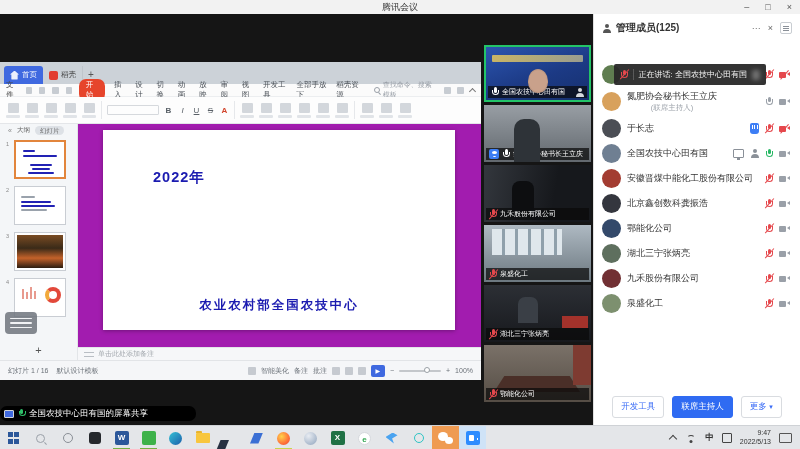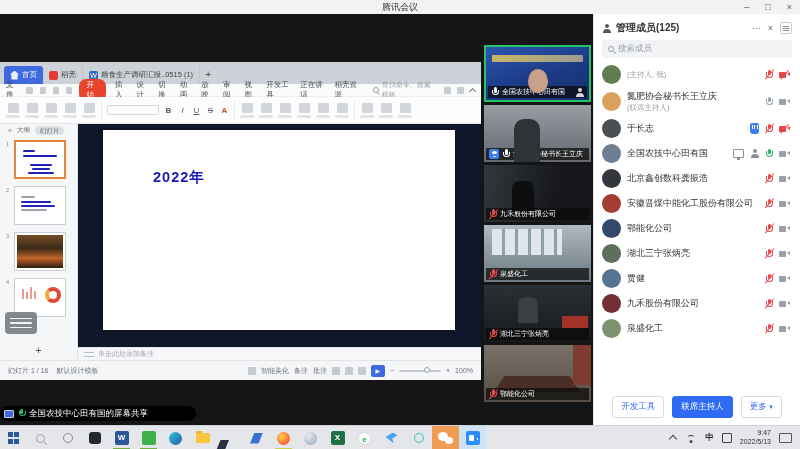--- a/index.html
+++ b/index.html
@@ -60,21 +60,21 @@
   .thumb.sel { border:2px solid #e2853c; }
   .tl { position:absolute; background:#2222b4; height:2px; border-radius:1px; }
   .tg { position:absolute; background:#9aa2ac; height:1.5px; border-radius:1px; }
   .t3img { position:absolute; inset:2px; background:linear-gradient(180deg,#7a4b23 0%,#3a2a18 40%,#c4622a 70%,#2c1d10 100%); }
   .t4ring { position:absolute; right:4px; top:8px; width:16px; height:16px; border:4px solid #e2483a; border-radius:50%; border-left-color:#f2a93b; }
   .t4bar { position:absolute; background:#e89a8e; width:2px; }
   .lp-widget { position:absolute; left:5px; bottom:26px; width:32px; height:22px; background:rgba(110,116,124,.85); border-radius:4px; display:flex; flex-direction:column; justify-content:center; gap:3px; padding:0 5px; }
   .lp-widget i { display:block; height:1.5px; background:#f2f3f5; border-radius:1px; }
   .lp-plus { position:absolute; bottom:4px; left:0; right:0; text-align:center; font-size:11px; color:#555; }
 
-  .stage { flex:1; background:#0f172a; position:relative; }
+  .stage { flex:1; background:#a21caf; position:relative; }
   .slide { position:absolute; left:25px; top:6px; width:352px; height:200px; background:#fff; box-shadow:0 1px 4px rgba(0,0,0,.3); }
   .sl1 { position:absolute; left:50px; top:38px; font-size:14.5px; font-weight:bold; color:#1b1bb0; letter-spacing:1px; }
   .sl2 { position:absolute; left:50px; top:62px; font-size:16px; font-weight:bold; color:#1b1bb0; letter-spacing:1px; }
   .sl3 { position:absolute; left:0; right:0; top:132px; text-align:center; font-size:10.5px; font-weight:bold; color:#1b1bb0; font-family:"DejaVu Serif", serif; }
   .sl4 { position:absolute; left:0; right:0; top:150px; text-align:center; font-size:10.5px; color:#1b1bb0; font-family:"DejaVu Serif", serif; }
   .sl5 { position:absolute; left:0; right:0; top:167px; text-align:center; font-size:12.5px; font-weight:bold; color:#1b1bb0; font-family:"DejaVu Serif", serif; letter-spacing:2px; }
   .notes { position:absolute; left:0; bottom:0; width:100%; height:13px; background:#f6f7f9; border-top:1px solid #e3e5e8; display:flex; align-items:center; gap:4px; padding-left:6px; font-size:7px; color:#a3a8ae; }
   .nhandle { width:10px; height:5px; border-top:1px solid #b9bec4; border-bottom:1px solid #b9bec4; }
 
   .wps-status { position:absolute; left:0; bottom:0; width:100%; height:20px; background:#f5f6f8; border-top:1px solid #e2e4e7; display:flex; align-items:center; font-size:7px; color:#6b7178; padding:0 8px; gap:8px; }
@@ -152,21 +152,21 @@
   .p-side-btn { width:12px; height:12px; border:1px solid #c9cdd2; border-radius:2px; display:flex; align-items:center; justify-content:center; }
   .p-side-btn i { display:block; width:6px; height:1px; background:#8a9098; box-shadow:0 2px 0 #8a9098, 0 -2px 0 #8a9098; }
   .p-search { position:absolute; left:8px; right:8px; top:26px; height:18px; background:#f2f3f5; border-radius:3px; display:flex; align-items:center; gap:4px; padding:0 6px; font-size:8.5px; color:#9aa0a8; }
   .mag { width:6px; height:6px; border:1px solid #9aa0a8; border-radius:50%; position:relative; flex:none; }
   .mag::after { content:""; position:absolute; right:-2.5px; bottom:-2px; width:3px; height:1px; background:#9aa0a8; transform:rotate(45deg); }
   .m-list { position:absolute; left:0; top:48px; right:0; bottom:32px; overflow:hidden; }
   .m-row { display:flex; align-items:center; gap:6px; padding:3px 10px 3px 8px; }
   .m-avatar { width:19px; height:19px; border-radius:50%; flex:none; }
   .m-names { display:flex; flex-direction:column; min-width:0; }
   .m-name { font-size:9px; color:#333; white-space:nowrap; overflow:hidden; }
-  .m-sub { font-size:7.5px; color:#9aa0a8; }
+  .m-sub { font-size:7.5px; color:#9aa0a8;text-align:center; }
   .m-icons { margin-left:auto; display:flex; align-items:center; gap:6px; }
   .tooltip { position:absolute; left:20px; top:2px; width:152px; height:21px; background:rgba(40,40,40,.95); border-radius:2px; display:flex; align-items:center; gap:5px; padding:0 6px; z-index:5; }
   .tooltip .txt { color:#f2f2f2; font-size:8px; white-space:nowrap; }
   .tooltip .tdiv { width:1px; height:11px; background:#5a5a5a; }
   .tooltip .smudge { width:16px; height:10px; background:#6f6f6f; border-radius:2px; filter:blur(2px); }
   .p-foot { position:absolute; left:0; bottom:7px; width:100%; display:flex; justify-content:center; gap:8px; }
   .pf-btn { font-size:8.5px; padding:4px 8px; border-radius:3px; border:1px solid #d9dce0; background:#fff; color:#3a6cf6; }
   .pf-btn.blue { background:#2f6bf2; border-color:#2f6bf2; color:#fff; }
   .pf-caret { font-size:7px; }
 
@@ -235,44 +235,40 @@
   <div class="wps">
     <div class="wps-tabs" id="tabs-holder">
         <div class="tab t-home">
           <span class="tab-ic home"></span>
           <span>首页</span>
         </div>
         <div class="tab">
           <span class="tab-ic docer"></span>
           <span>稻壳</span>
         </div>
-        <div class="tab">
-          <span class="tab-ic doc">W</span>
-          <span>粮食生产调研汇报..0515 (1)</span>
-        </div>
         <div class="newtab">+</div>
       </div>
 
     <div class="wps-menu">
       <span class="file">文件</span>
       <span class="mini-ic"></span>
       <span class="mini-ic"></span>
       <span class="mini-ic"></span>
       <span class="mini-ic"></span>
       <span id="menu-holder" style="display:flex;gap:9px;align-items:center;">
           <span class="m-start">开始</span>
           <span class="m-item">插入</span>
           <span class="m-item">设计</span>
           <span class="m-item">切换</span>
           <span class="m-item">动画</span>
           <span class="m-item">放映</span>
           <span class="m-item">审阅</span>
           <span class="m-item">视图</span>
           <span class="m-item">开发工具</span>
-          <span class="m-item">正在讲话</span>
+          <span class="m-item">全部手放下</span>
           <span class="m-item">稻壳资源</span>
         </span>
       <span class="m-search">
         <span class="mag"></span>
         <span>查找命令、搜索模板</span>
       </span>
       <span class="menu-right">
         <span class="mini-ic"></span>
         <span class="mini-ic"></span>
         <span class="chev-up"></span>
@@ -395,20 +391,21 @@
             <i></i>
             <i></i>
             <i></i>
           </div>
         <div class="lp-plus">+</div>
       </div>
 
       <div class="stage">
         <div class="slide">
           <div class="sl1">2022年</div>
+          <div class="sl5">农业农村部全国农技中心</div>
         </div>
         <div class="notes">
           <span class="nhandle"></span>
           <span>单击此处添加备注</span>
         </div>
       </div>
     </div>
 
     <div class="wps-status">
       <span>幻灯片 1 / 16</span>
@@ -502,25 +499,29 @@
       <span class="p-head-ic"></span>
       <span class="p-title">管理成员(125)</span>
       <span class="p-head-right">
         <span>···</span>
         <span>×</span>
         <span class="p-side-btn">
             <i></i>
           </span>
       </span>
     </div>
-    <div class="p-search">
-      <span class="mag"></span>
-      <span>搜索成员</span>
-    </div>
     <div class="m-list" id="members-holder">
+      <div class="tooltip">
+        <span class="ic-mic muted">
+            <i class="slash"></i>
+          </span>
+        <span class="tdiv"></span>
+        <span class="txt">正在讲话: 全国农技中心田有国</span>
+        <span class="smudge"></span>
+      </div>
     <div class="m-row">
        <span class="m-avatar" style="background:#5f7d50"></span>
        <span class="m-names">
          <span class="m-name"></span>
             <span class="m-sub">(主持人, 我)</span>
        </span>
        <span class="m-icons">
 
          <span class="ic-mic muted">
               <i class="slash"></i>
@@ -563,75 +564,62 @@
          <span class="m-name">全国农技中心田有国</span>
        </span>
        <span class="m-icons">
          <span class="ic-mon"></span>
             <span class="ic-person gray"></span>
          <span class="ic-mic speaking"></span>
          <span class="ic-cam "></span>
        </span>
      </div>
         <div class="m-row">
+       <span class="m-avatar" style="background:#a33c31"></span>
+       <span class="m-names">
+         <span class="m-name">安徽晋煤中能化工股份有限公司</span>
+       </span>
+       <span class="m-icons">
+
+         <span class="ic-mic muted">
+              <i class="slash"></i>
+            </span>
+         <span class="ic-cam "></span>
+       </span>
+     </div>
+        <div class="m-row">
        <span class="m-avatar" style="background:#34363e"></span>
        <span class="m-names">
          <span class="m-name">北京鑫创数科龚振浩</span>
        </span>
        <span class="m-icons">
 
          <span class="ic-mic muted">
               <i class="slash"></i>
             </span>
          <span class="ic-cam "></span>
        </span>
      </div>
         <div class="m-row">
-       <span class="m-avatar" style="background:#a33c31"></span>
-       <span class="m-names">
-         <span class="m-name">安徽晋煤中能化工股份有限公司</span>
+       <span class="m-avatar" style="background:#33496a"></span>
+       <span class="m-names">
+         <span class="m-name">鄂能化公司</span>
        </span>
        <span class="m-icons">
 
          <span class="ic-mic muted">
               <i class="slash"></i>
             </span>
          <span class="ic-cam "></span>
        </span>
      </div>
         <div class="m-row">
-       <span class="m-avatar" style="background:#33496a"></span>
-       <span class="m-names">
-         <span class="m-name">鄂能化公司</span>
-       </span>
-       <span class="m-icons">
-
-         <span class="ic-mic muted">
-              <i class="slash"></i>
-            </span>
-         <span class="ic-cam "></span>
-       </span>
-     </div>
-        <div class="m-row">
        <span class="m-avatar" style="background:#5e6f5e"></span>
        <span class="m-names">
          <span class="m-name">湖北三宁张炳亮</span>
-       </span>
-       <span class="m-icons">
-
-         <span class="ic-mic muted">
-              <i class="slash"></i>
-            </span>
-         <span class="ic-cam "></span>
-       </span>
-     </div>
-        <div class="m-row">
-       <span class="m-avatar" style="background:#557490"></span>
-       <span class="m-names">
-         <span class="m-name">贾健</span>
        </span>
        <span class="m-icons">
 
          <span class="ic-mic muted">
               <i class="slash"></i>
             </span>
          <span class="ic-cam "></span>
        </span>
      </div>
         <div class="m-row">

